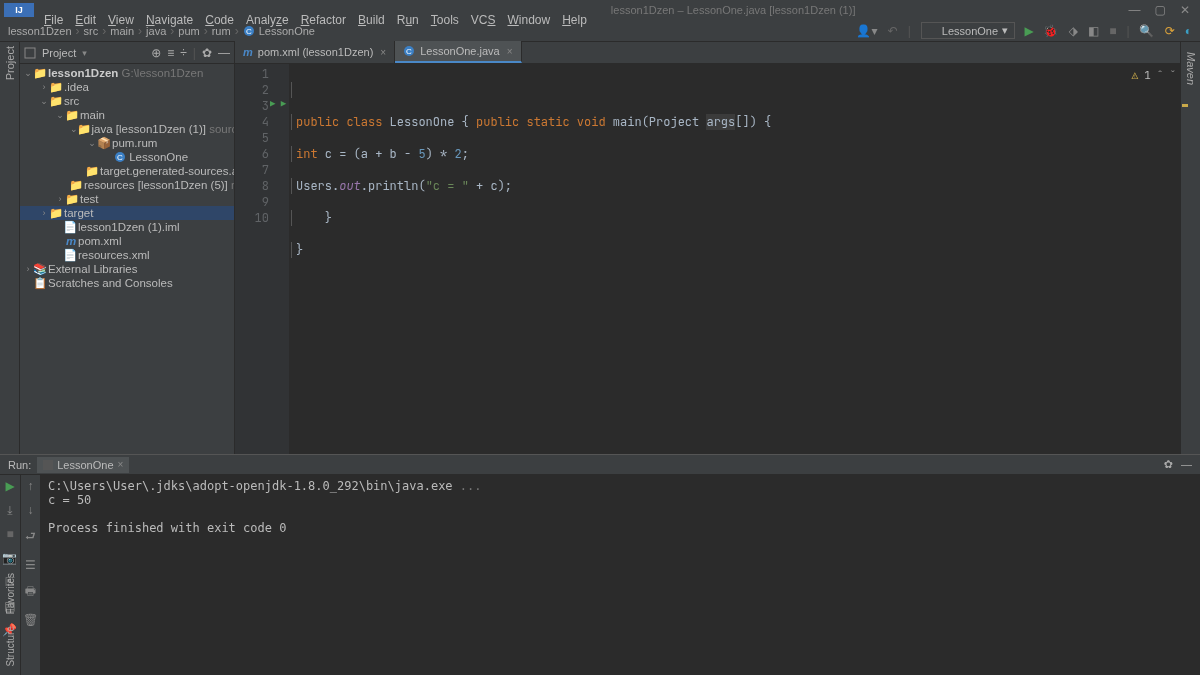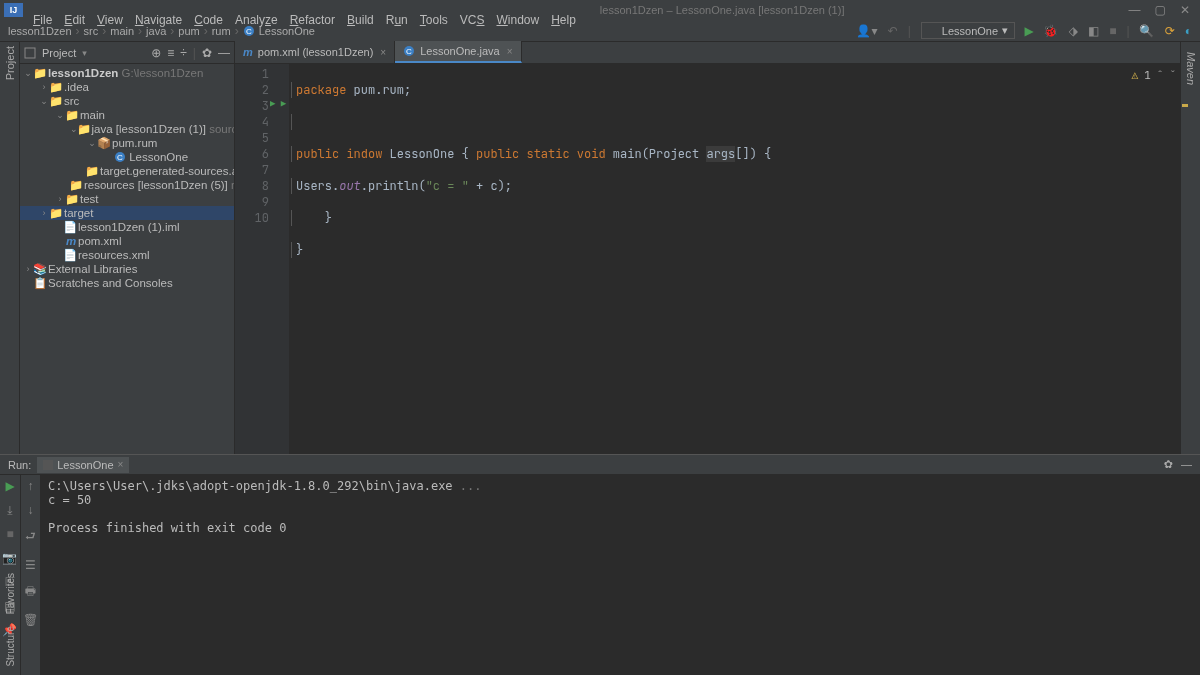--- a/index.html
+++ b/index.html
@@ -57,21 +57,21 @@
 .run-header .rtab { display: flex; align-items: center; gap: 4px; background: #4e5254; padding: 2px 6px; margin-left: 6px; }
 .run-header .tools { margin-left: auto; display: flex; gap: 8px; color: #aaa; }
 .run-body { flex: 1; display: flex; }
 .run-left { width: 20px; background: #3c3f41; display: flex; flex-direction: column; align-items: center; gap: 10px; padding-top: 4px; }
 .run-left span { color: #aaa; font-size: 12px; }
 .run-left2 { width: 20px; background: #3c3f41; border-left: 1px solid #2b2b2b; display: flex; flex-direction: column; align-items: center; gap: 10px; padding-top: 4px; }
 .run-out { flex: 1; padding: 4px 8px; font-family: Consolas, monospace; font-size: 12px; color: #bbb; white-space: pre; }
 .run-out .dim { color: #777; }
 svg { display: block; }
 .err-stripe { position: absolute; right: -8px; top: 40px; width: 6px; height: 3px; background: #c9a94a; }
-.logo { width: 19px; height: 14px; background: #3b6fb6; color: #fff; font-weight: bold; font-size: 9px; display: flex; align-items: center; justify-content: center; margin-right: 4px; }
+.logo { width: 30px; height: 14px; background: #3b6fb6; color: #fff; font-weight: bold; font-size: 9px; display: flex; align-items: center; justify-content: center; margin-right: 4px; }
 </style>
 </head>
 <body>
 
 <div class="titlebar">
   <div class="logo">IJ</div>
   <span class="menu-item"><u>F</u>ile</span>
   <span class="menu-item"><u>E</u>dit</span>
   <span class="menu-item"><u>V</u>iew</span>
   <span class="menu-item"><u>N</u>avigate</span>
@@ -251,23 +251,23 @@
         <div class="ln">4</div>
         <div class="ln">5</div>
         <div class="ln">6</div>
         <div class="ln">7</div>
         <div class="ln">8</div>
         <div class="ln">9</div>
         <div class="ln">10</div>
         <div class="run-gutter">▶ ▶</div>
       </div>
       <div class="code">
-<div class="cl"><span class="kw">package </span><span>pum.rum</span><span>;</span></div>
 <div class="cl"></div>
-<div class="cl"><span class="kw">public indow </span><span>LessonOne</span><span> { </span><span class="kw">public static void </span><span class="fn">main</span><span>(Project </span><span class="param">args</span><span>[]) {</span></div>
+<div class="cl"><span class="kw">public class </span><span>LessonOne</span><span> { </span><span class="kw">public static void </span><span class="fn">main</span><span>(Project </span><span class="param">args</span><span>[]) {</span></div>
+<div class="cl"><span class="kw">int </span><span>c = (a + b - </span><span class="num">5</span><span>) * </span><span class="num">2</span><span>;</span></div>
 <div class="cl"><span>Users.</span><span class="field">out</span><span>.println(</span><span class="str">"c = "</span><span> + c);</span></div>
 <div class="cl">    }</div>
 <div class="cl">}</div>
         <div class="err-stripe"></div>
       </div>
       <div class="editor-right">
         <span class="warn-badge">⚠</span>
           <span>1</span>
         <span style="color:#888">ˆ</span>
           <span style="color:#888">ˇ</span>

